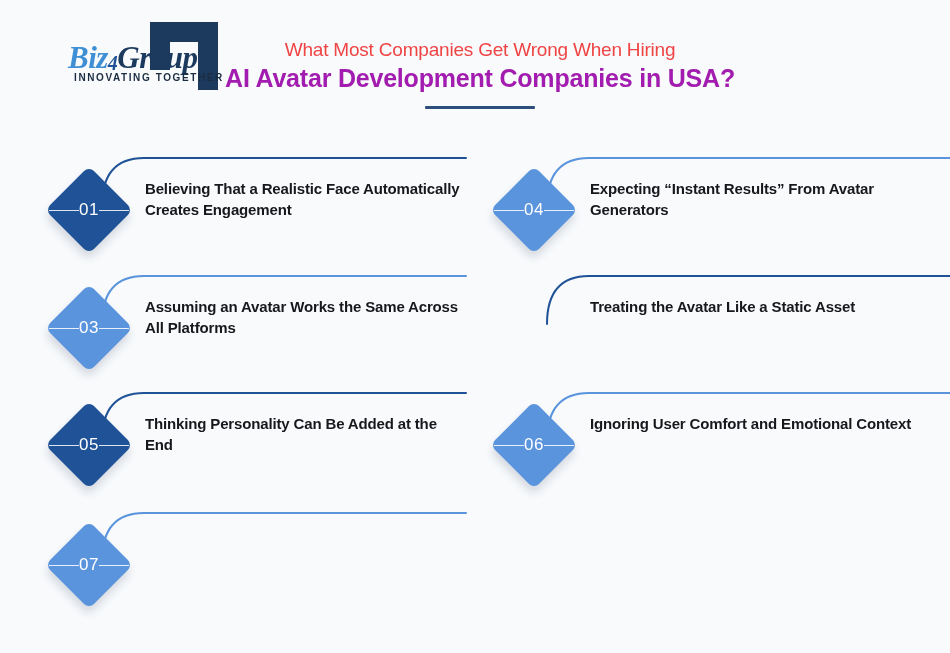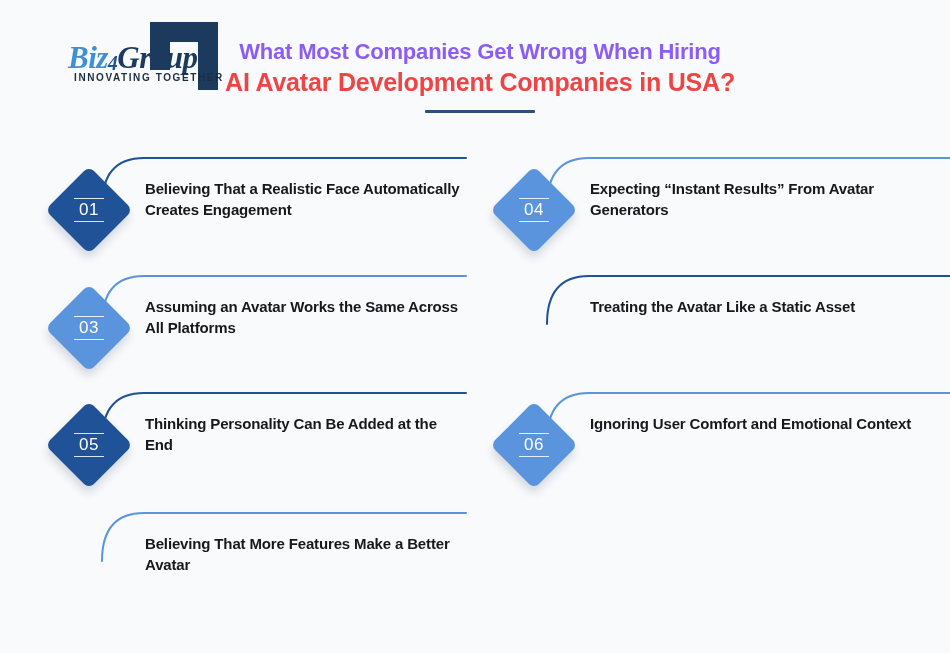--- a/index.html
+++ b/index.html
@@ -69,31 +69,31 @@
   }
 
   .title-block {
     position: absolute;
     left: 195px;
     top: 38px;
     width: 570px;
     text-align: center;
   }
   .title-line1 {
-    font-size: 22px;
-    font-weight: 700;
-    color: #8b5cf6;
+    font-size: 19px;
+    font-weight: 400;
+    color: #ef4444;
     letter-spacing: -0.2px;
     line-height: 1.28;
     white-space: nowrap;
   }
   .title-line2 {
     font-size: 25px;
     font-weight: 700;
-    color: #ef4444;
+    color: #a21caf;
     letter-spacing: -0.2px;
     line-height: 1.28;
     white-space: nowrap;
   }
   .title-rule {
     margin: 12px auto 0;
     width: 110px;
     height: 3px;
     background: #2d4f7c;
     border-radius: 1px;
@@ -143,21 +143,21 @@
   }
   .diamond.dark { background: #1f5296; }
   .diamond.light { background: #5a94dd; }
 
   .dnum {
     position: absolute;
     left: 0; top: 0;
     width: 86px;
     height: 86px;
     display: flex;
-    flex-direction: column;
+    flex-direction: row;
     align-items: center;
     justify-content: center;
     color: #ffffff;
     font-size: 17px;
     font-weight: 400;
     letter-spacing: 0.5px;
   }
   .dnum .rule {
     width: 30px;
     height: 1px;
@@ -275,15 +275,22 @@
           <div class="val">06</div>
           <div class="rule"></div>
         </div>
       </div>
       <div class="item-text">Ignoring User Comfort and Emotional Context</div>
     </div>
     <div class="item" style="left: 40px; top: 505px;">
       <svg class="connector" viewBox="0 0 374 60">
         <path d="M6 56 C6 22, 22 8, 48 8 L370 8" fill="none" stroke="#5a94dd" stroke-width="2" stroke-linecap="round"></path>
       </svg>
-      <div class="item-text">Believing That More Features Make a Better Avatar</div>
+      <div class="diamond-wrap">
+        <div class="diamond light"></div>
+        <div class="dnum">
+          <div class="rule"></div>
+          <div class="val">07</div>
+          <div class="rule"></div>
+        </div>
+      </div>
     </div>
   </div>
 
 </body></html>

